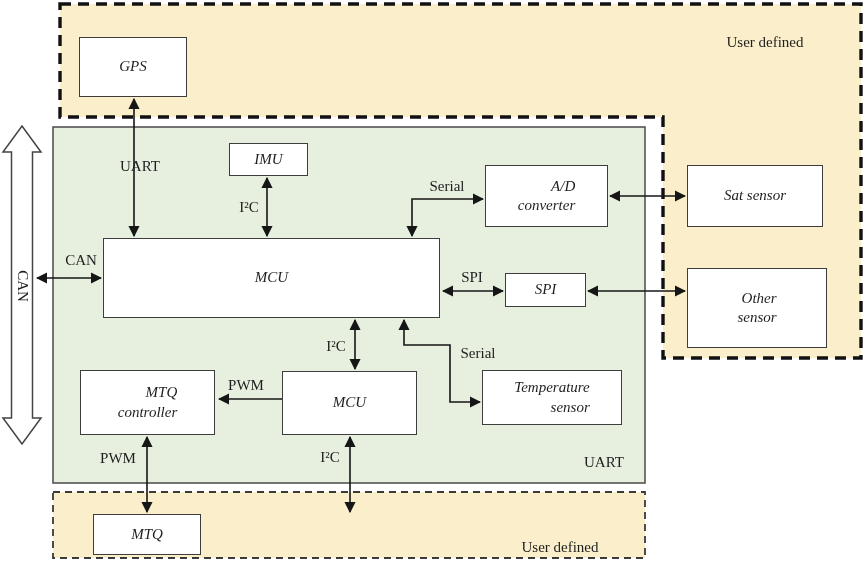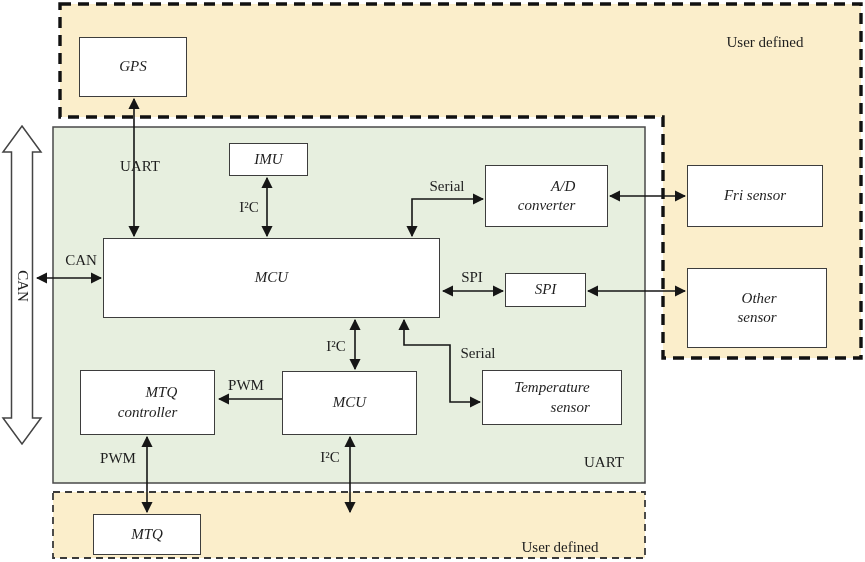--- a/index.html
+++ b/index.html
@@ -64,21 +64,21 @@
 
   <div class="box" style="left:229px;top:143px;width:79px;height:33px;">IMU</div>
 
   <div class="box" style="left:103px;top:238px;width:337px;height:80px;">MCU</div>
 
   <div class="box" style="left:485px;top:165px;width:123px;height:62px;">A/D
 converter</div>
 
   <div class="box" style="left:505px;top:273px;width:81px;height:34px;">SPI</div>
 
-  <div class="box" style="left:687px;top:165px;width:136px;height:62px;">Fri sensor</div>
+  <div class="box" style="left:687px;top:165px;width:136px;height:62px;">Sat sensor</div>
 
   <div class="box" style="left:687px;top:268px;width:140px;height:80px;">Other
 sensor</div>
 
   <div class="box" style="left:80px;top:370px;width:135px;height:65px;">MTQ
 controller</div>
 
   <div class="box" style="left:282px;top:371px;width:135px;height:64px;">MCU</div>
 
   <div class="box" style="left:482px;top:370px;width:140px;height:55px;">Temperature

